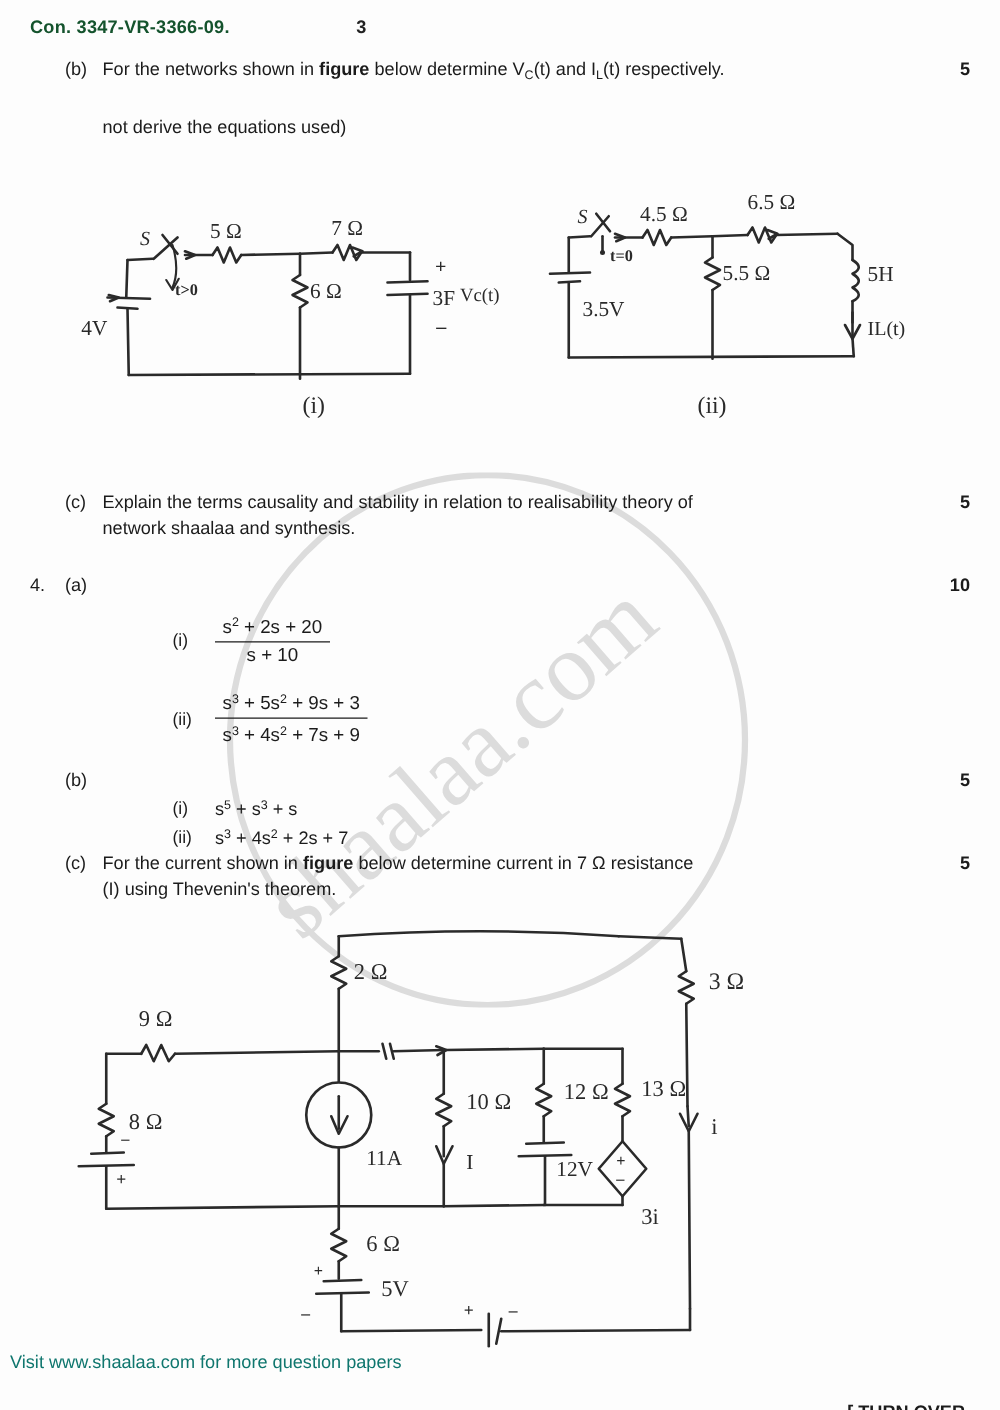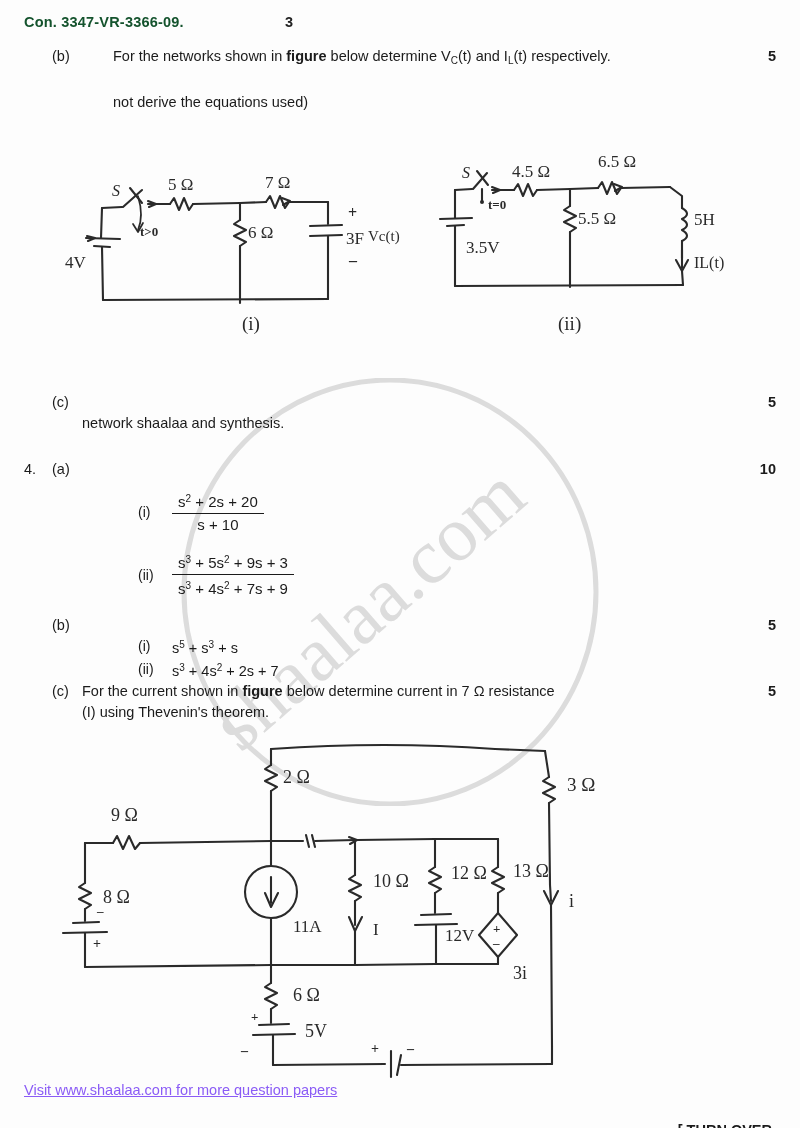--- a/index.html
+++ b/index.html
@@ -140,25 +140,24 @@
   
   .footer {
     position: absolute;
     left: 0; right: 0;
     bottom: 22px;
     height: 24px;
     z-index: 3;
   }
   .footer-left {
     position: absolute;
-    left: 24px;
+    left: 8px;
     top: 0;
     font-size: 14.5px;
-    color: #8b5cf6;
-    text-decoration: underline;
+    color: #0f766e;
   }
   .footer-right {
     position: absolute;
     right: 28px;
     top: 0;
     font-size: 14.5px;
     font-weight: bold;
     color: #1b1b1b;
     margin-top: 40px;
   }
@@ -177,21 +176,21 @@
 
   <div class="header">
     <div class="con-no">Con. 3347-VR-3366-09.</div>
     <div class="page-no">3</div>
   </div>
 
   <div class="qblock" style="left:24px; top:46px; width:752px;">
     <div class="qrow">
       <div class="qnum"></div>
       <div class="qlabel">(b)</div>
-      <div class="qtext" style="width:640px;margin-left:31px;">
+      <div class="qtext" style="width:640px;">
         <span>For the networks shown in </span><b>figure</b><span> below determine V</span><sub>C</sub><span>(t)  and I</span><sub>L</sub><span>(t) respectively.</span><br>
         <br>
         <span>not derive the equations used)</span>
       </div>
     </div>
     <div class="marks">5</div>
   </div>
 
   <div class="figure" style="left:60px; top:140px;">
     <svg width="360" height="200" viewBox="0 0 360 200">
@@ -306,21 +305,21 @@
         <text x="128" y="190" font-size="19">(ii)</text>
       </g>
     </svg>
   </div>
 
   <div class="qblock" style="left:24px; top:392px; width:752px;">
     <div class="qrow">
       <div class="qnum"></div>
       <div class="qlabel">(c)</div>
       <div class="qtext" style="width:640px;">
-        <br>
+        <span>Explain the terms causality and stability in relation to realisability theory of</span><br>
         <span>network shaalaa and synthesis.</span>
       </div>
     </div>
     <div class="marks">5</div>
   </div>
 
   <div class="qblock" style="left:24px; top:459px; width:752px;">
     <div class="qrow">
       <div class="qnum">4.</div>
       <div class="qlabel">(a)</div>

